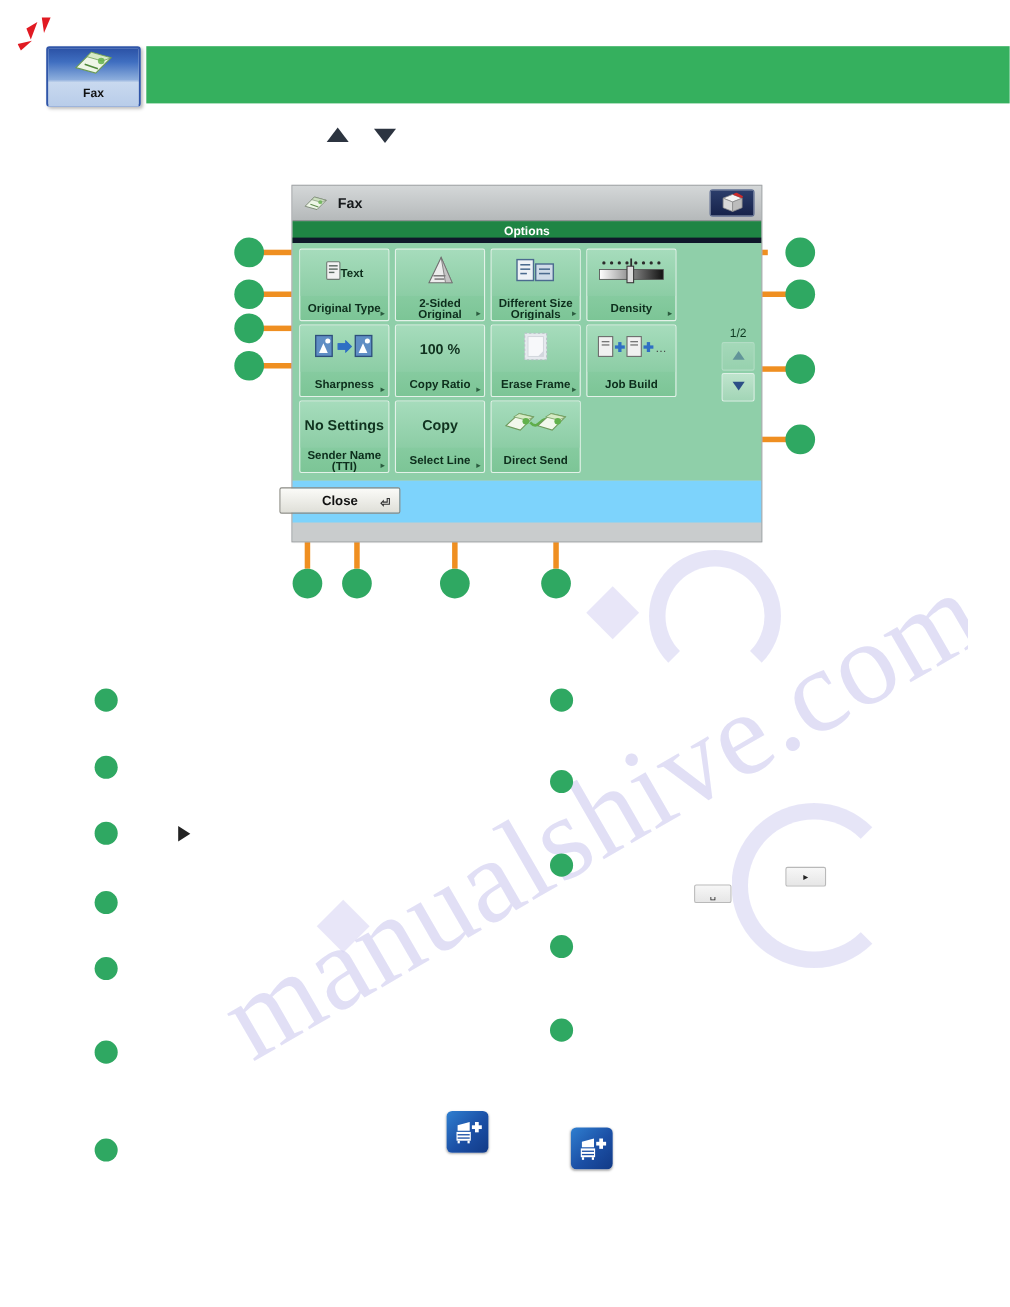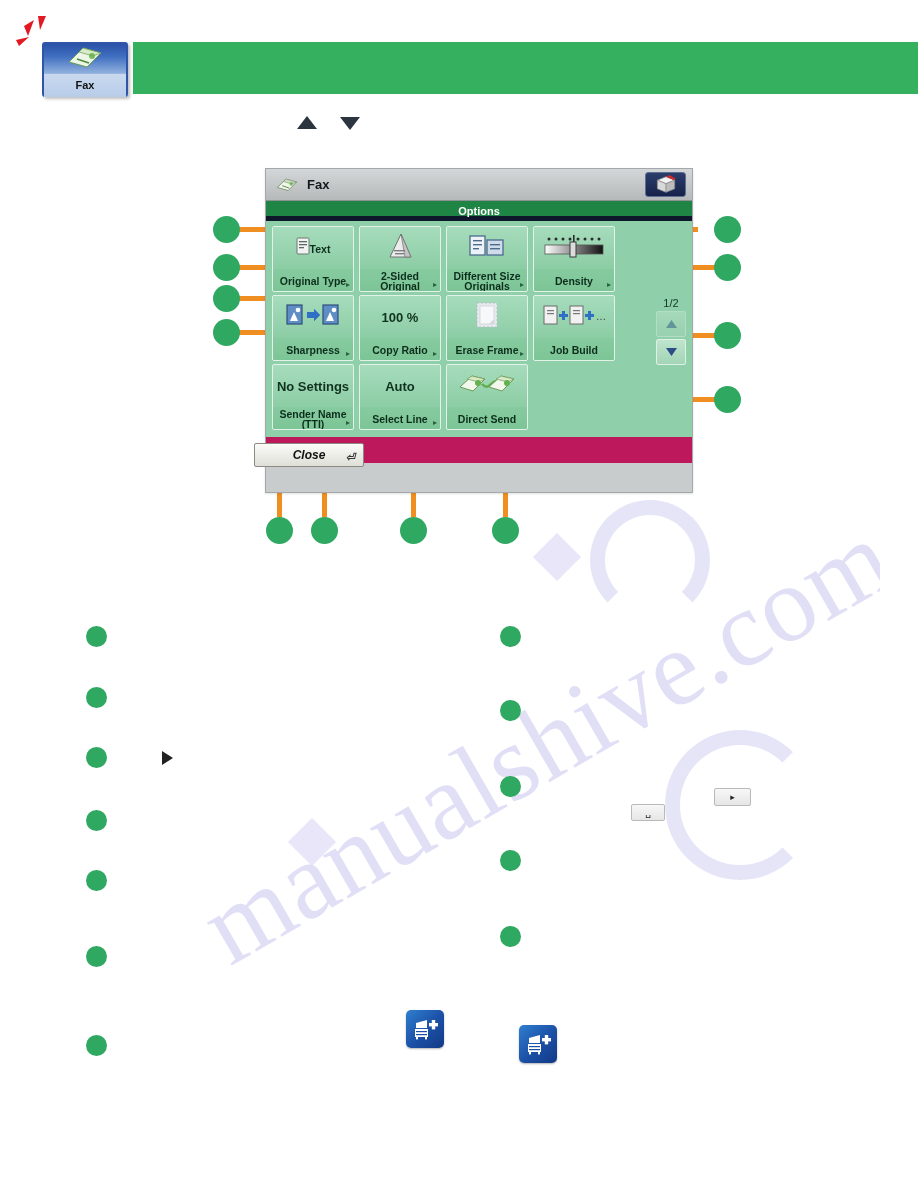--- a/index.html
+++ b/index.html
@@ -120,21 +120,21 @@
   }
   .pager-text { font-size: 11px; font-weight: 400; color: #0f3a22; }
   .pg-btn {
     width: 30px; height: 26px; margin: 2px auto 0;
     background: linear-gradient(#bfe4cd,#a2d5b6);
     border: 1px solid #dff0e7; border-radius: 2px;
     display: flex; align-items: center; justify-content: center;
   }
   .pg-btn.disabled { opacity: .45; }
   .panel-footer {
-    height: 26px; background: #be185d; position: relative; font-style: italic;
+    height: 38px; background: #7dd3fc; position: relative;
   }
   .close-btn {
     position: absolute; right: 12px; top: 6px; width: 110px; height: 24px;
     background: linear-gradient(#fbfbf8,#dfdfd8);
     border: 1px solid #8b8b84; border-radius: 2px;
     display: flex; align-items: center; justify-content: center;
     font-size: 12px; font-weight: 700; color: #111; position: relative;
   }
   .close-ret { position: absolute; right: 8px; bottom: 2px; font-size: 11px; color:#333; }
   .panel-base { height: 17px; background: #c9cccd; }
@@ -424,21 +424,21 @@
           </div>
           <div class="opt-label two">
             <span style="white-space:pre-line;">Sender Name
 (TTI)</span>
           </div>
           <span class="opt-arrow">▸</span>
         </div>
 
         <div class="opt">
           <div class="opt-top">
-            <span class="bigtext">Auto</span>
+            <span class="bigtext">Copy</span>
           </div>
           <div class="opt-label">Select Line</div>
           <span class="opt-arrow">▸</span>
         </div>
 
         <div class="opt">
           <div class="opt-top">
             <span>
               <svg width="58" height="26" viewBox="0 0 58 26">
                 <polygon points="2,16 14,5 27,8 15,20" fill="#f2f8ec" stroke="#6f9a5c" stroke-width="1"></polygon>

